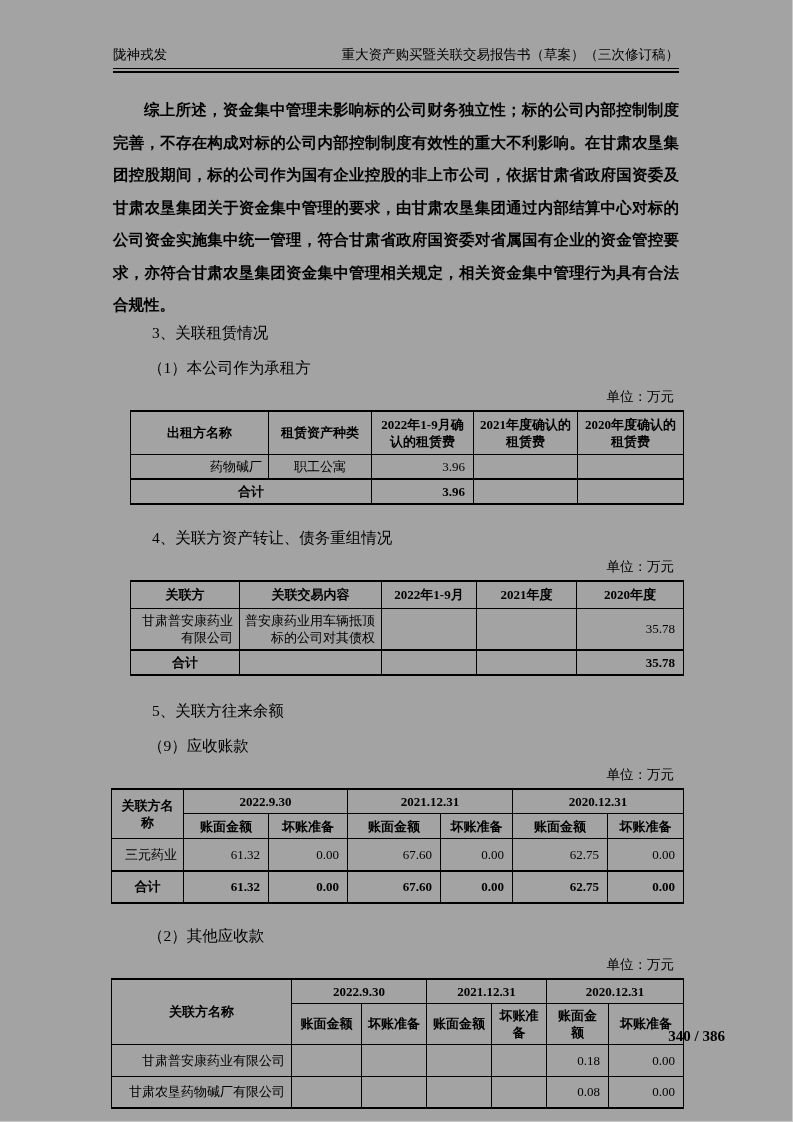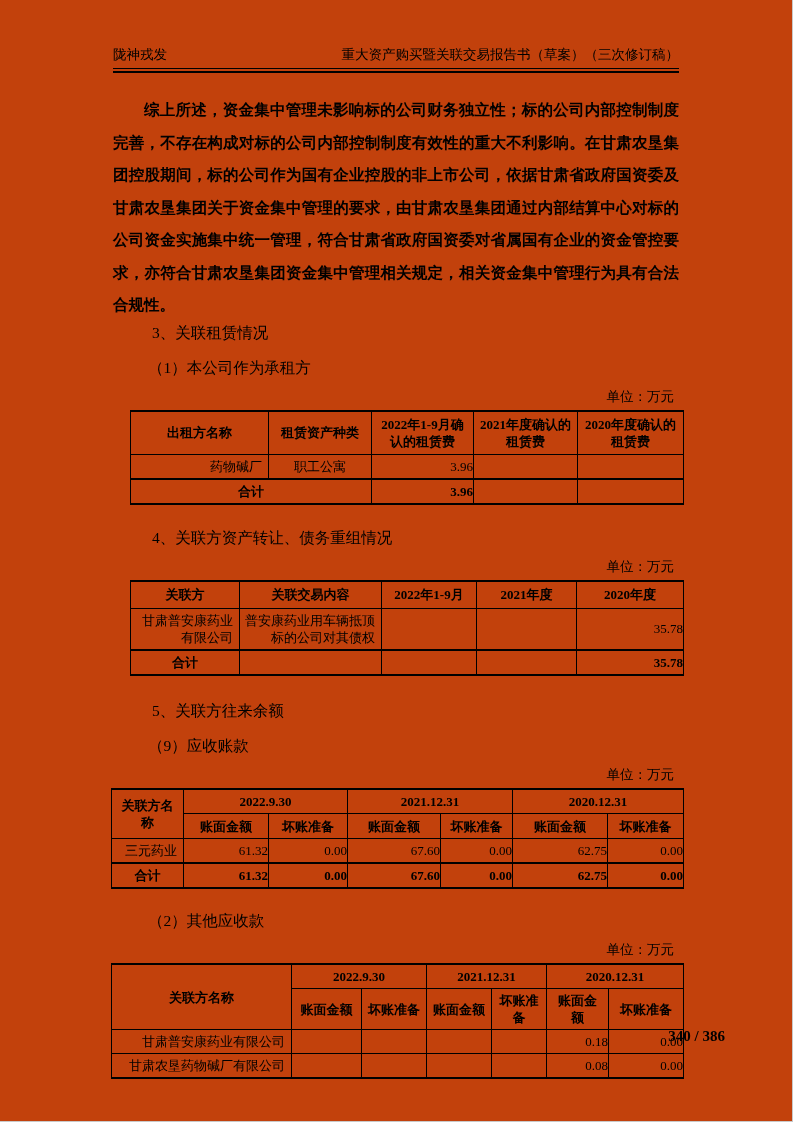--- a/index.html
+++ b/index.html
@@ -1,21 +1,21 @@
 <!DOCTYPE html>
 <html><head>
 <meta charset="utf-8">
 <style>
   * { margin: 0; padding: 0; box-sizing: border-box; }
   html, body { background: #e8e8e8; }
   .page {
     position: relative;
     width: 793px;
     height: 1122px;
-    background: #c2410c;
+    background: #a3a3a3;
     font-family: "Liberation Serif", "DejaVu Serif", serif;
     color: #000;
     overflow: hidden;
     border-right: 1px solid #c9c9c9;
     border-bottom: 1px solid #c9c9c9;
   }
   .content { padding: 46px 113px 0 113px; }
 
   
   .doc-header {
@@ -70,33 +70,33 @@
     vertical-align: middle;
     text-align: center;
     font-weight: normal;
     word-break: break-all;
     line-height: 17px;
   }
   table tr:first-child > * { border-top: none; }
   table tr:last-child > * { border-bottom: none; }
   table tr > *:first-child { border-left-width: 1px; }
   th { font-weight: bold; }
-  .num { text-align: right; padding-right: 0; }
+  .num { text-align: right; padding-right: 8px; }
   .name-cell { text-align: right; padding-left: 0; }
   .total-row > * { font-weight: bold; border-top: 2px solid #000; }
   .hdr-sep > * { border-top: 1.5px solid #000; }
 
   .tbl-narrow { width: 553px; margin-left: 17px; }
   .tbl-wide   { width: 572px; margin-left: -2px; }
 
   .t1 th { height: 44px; }
   .t1 td { height: 23px; }
   .t2 th { height: 27px; }
   .t3 th { height: 25px; }
-  .t3 td, .t4 td { height: 24px; }
+  .t3 td, .t4 td { height: 32px; }
 
   
   .doc-footer {
     position: absolute;
     top: 1028px;
     left: 123px;
     width: 560px;
     text-align: right;
     font-size: 15px;
     font-weight: bold;

